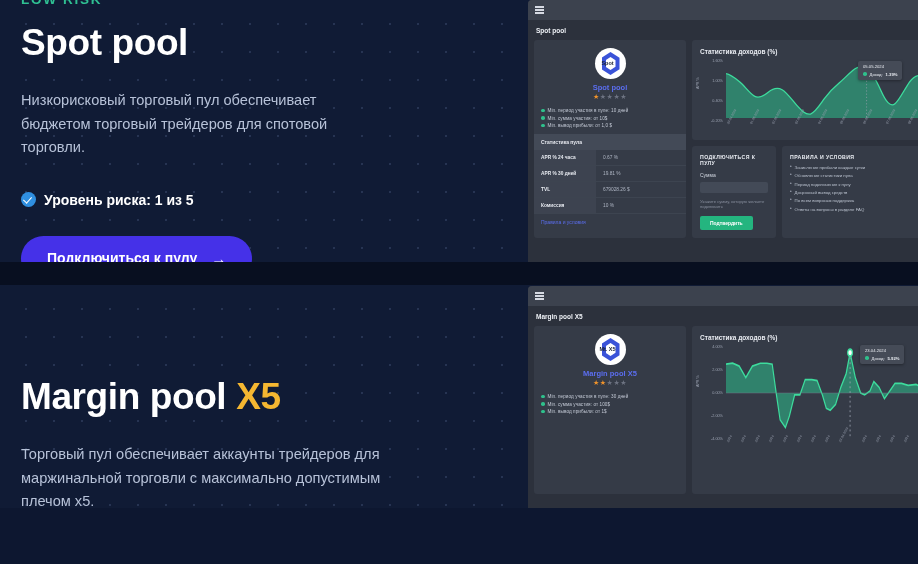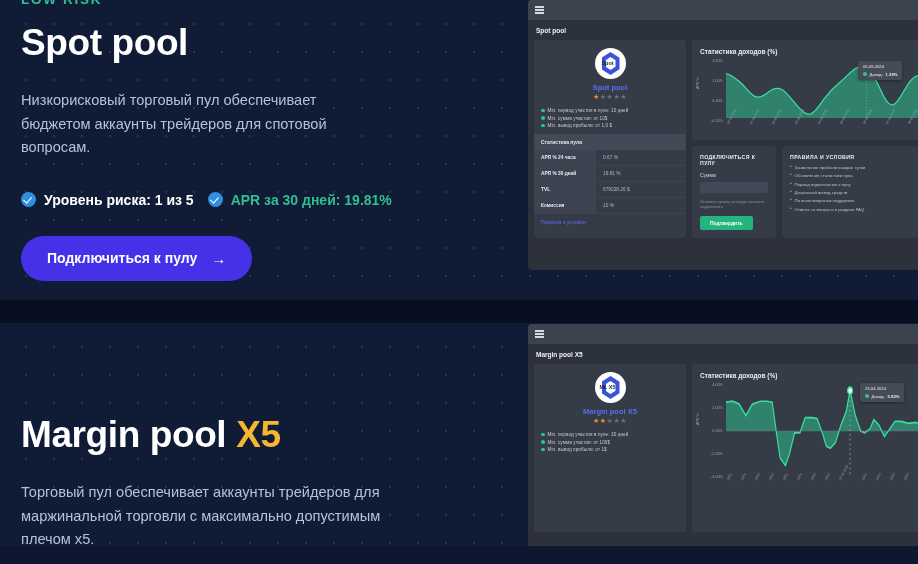--- a/index.html
+++ b/index.html
@@ -14,21 +14,21 @@
   
   .section {
     position: relative;
     width: 918px;
     background-color: #101b35;
     background-image: radial-gradient(circle, rgba(120,140,190,0.22) 1px, transparent 1.2px);
     background-size: 28px 28px;
     background-position: 12px 10px;
     overflow: hidden;
   }
-  .section-1 { height: 300px; }
+  .section-1 { height: 262px; }
   .divider-band {
     width: 918px; height: 23px;
     background: #080f20;
   }
   .section-2 { height: 223px; background-color: #101b35; }
 
   
   .copy {
     position: absolute;
     left: 21px;
@@ -52,21 +52,21 @@
   }
   h1.title .accent { color: #f5b731; }
 
   .lede {
     font-size: 14.6px;
     line-height: 1.62;
     color: #b7c2d8;
     max-width: 345px;
   }
 
-  .facts { display: flex; align-items: flex-start; gap: 14px; }
+  .facts { display: flex; align-items: flex-start; gap: 6px; }
   .fact { display: flex; align-items: center; gap: 8px; }
   .check {
     width: 15px; height: 15px; border-radius: 50%;
     background: #2f8fe0; flex: 0 0 auto;
     position: relative;
   }
   .check::after {
     content: "";
     position: absolute; left: 4px; top: 3px;
     width: 4px; height: 7px;
@@ -231,30 +231,26 @@
 </head>
 <body>
 
 <div class="page">
 
   <div class="section section-1">
 
     <div class="copy" style="top:-8px;">
       <div class="kicker low">LOW RISK</div>
       <h1 class="title" style="margin-top:16px;"><span>Spot pool</span></h1>
-      <p class="lede" style="margin-top:26px;">Низкорисковый торговый пул обеспечивает бюджетом аккаунты трейдеров для спотовой вопросам.</p>
+      <p class="lede" style="margin-top:26px;">Низкорисковый торговый пул обеспечивает бюджетом торговый трейдеров для спотовой торговли.</p>
 
       <div class="facts" style="margin-top:32px;">
         <div class="fact">
           <span class="check"></span>
           <span class="fact-label">Уровень риска: 1 из 5</span>
-        </div>
-        <div class="fact">
-          <span class="check"></span>
-          <span class="fact-label green">APR за 30 дней: 19.81%</span>
         </div>
       </div>
 
       <button class="cta" style="margin-top:28px;">
         <span>Подключиться к пулу</span>
         <span class="arrow">→</span>
       </button>
     </div>
 
     <div class="app" style="left:528px; top:0; width:404px; height:270px;">

